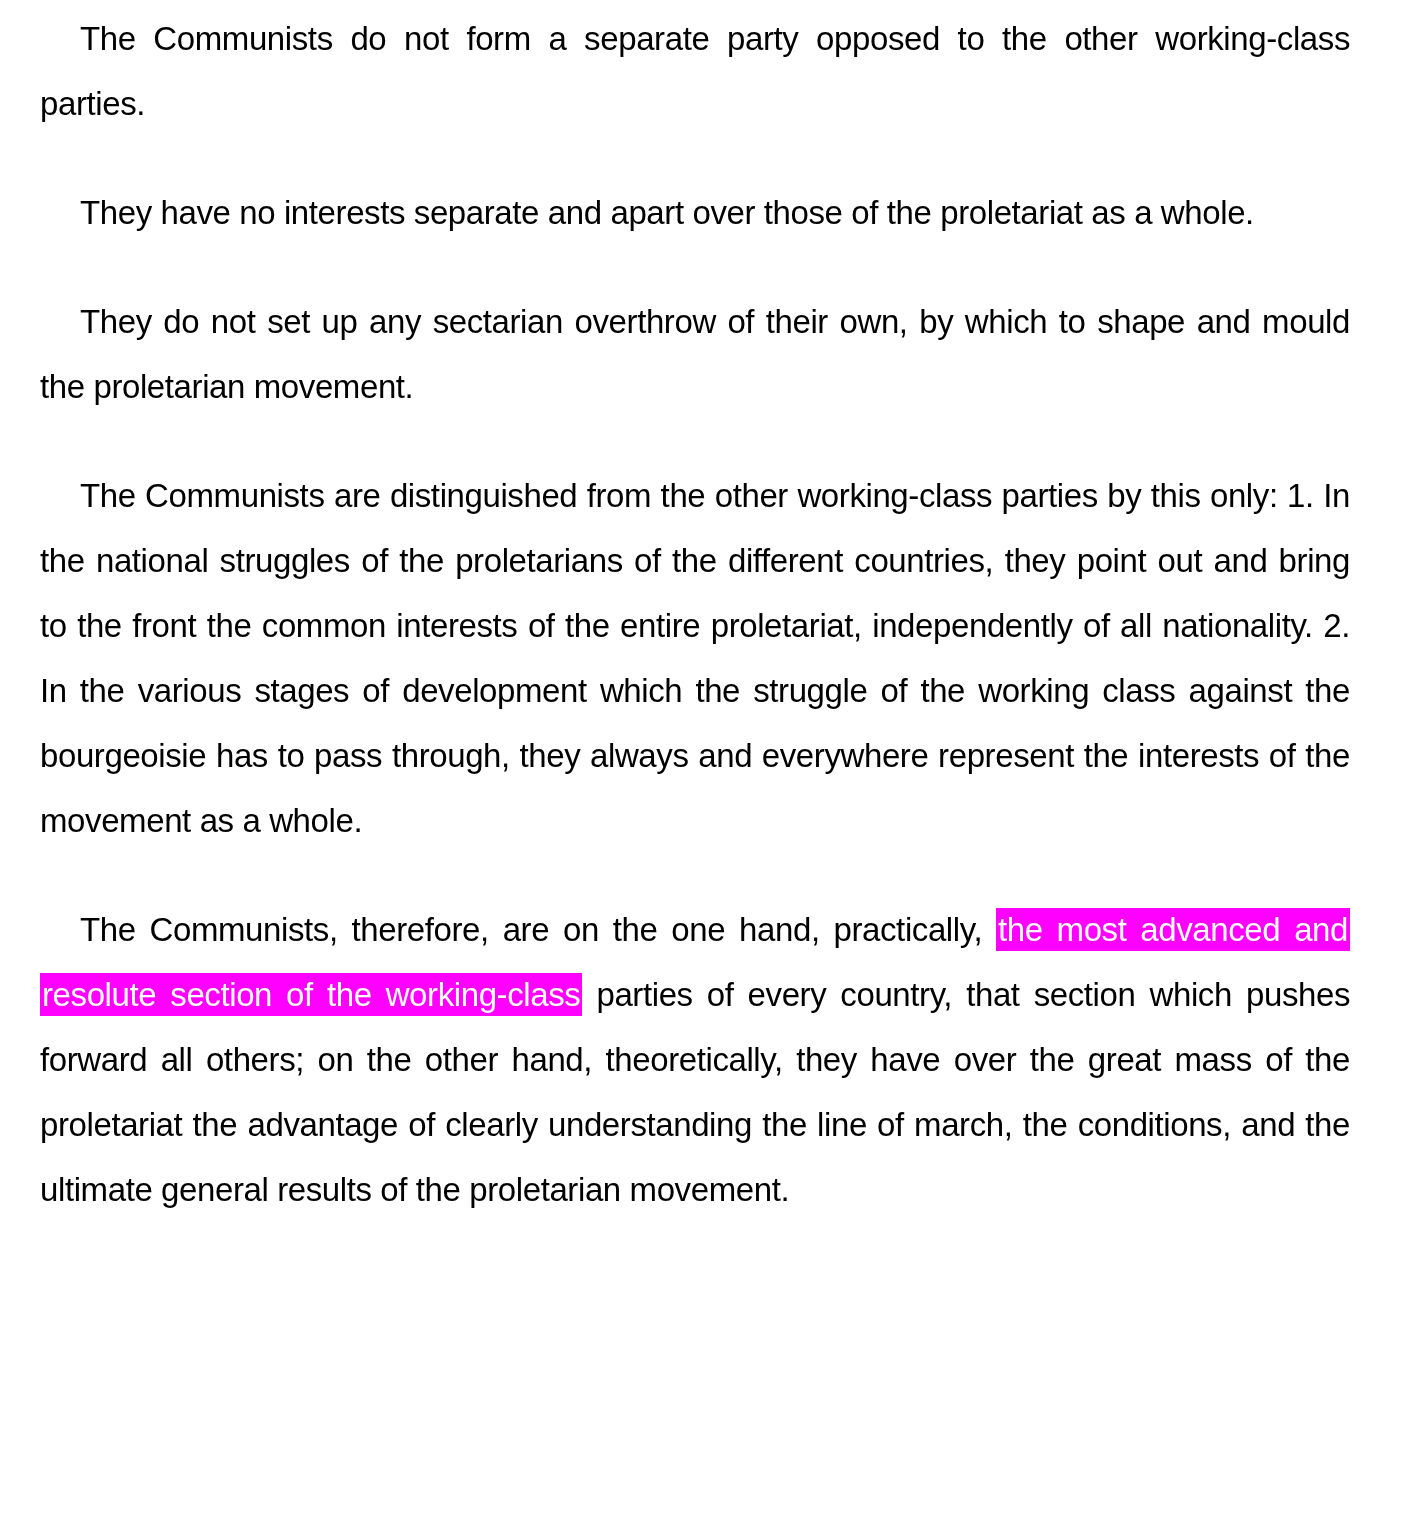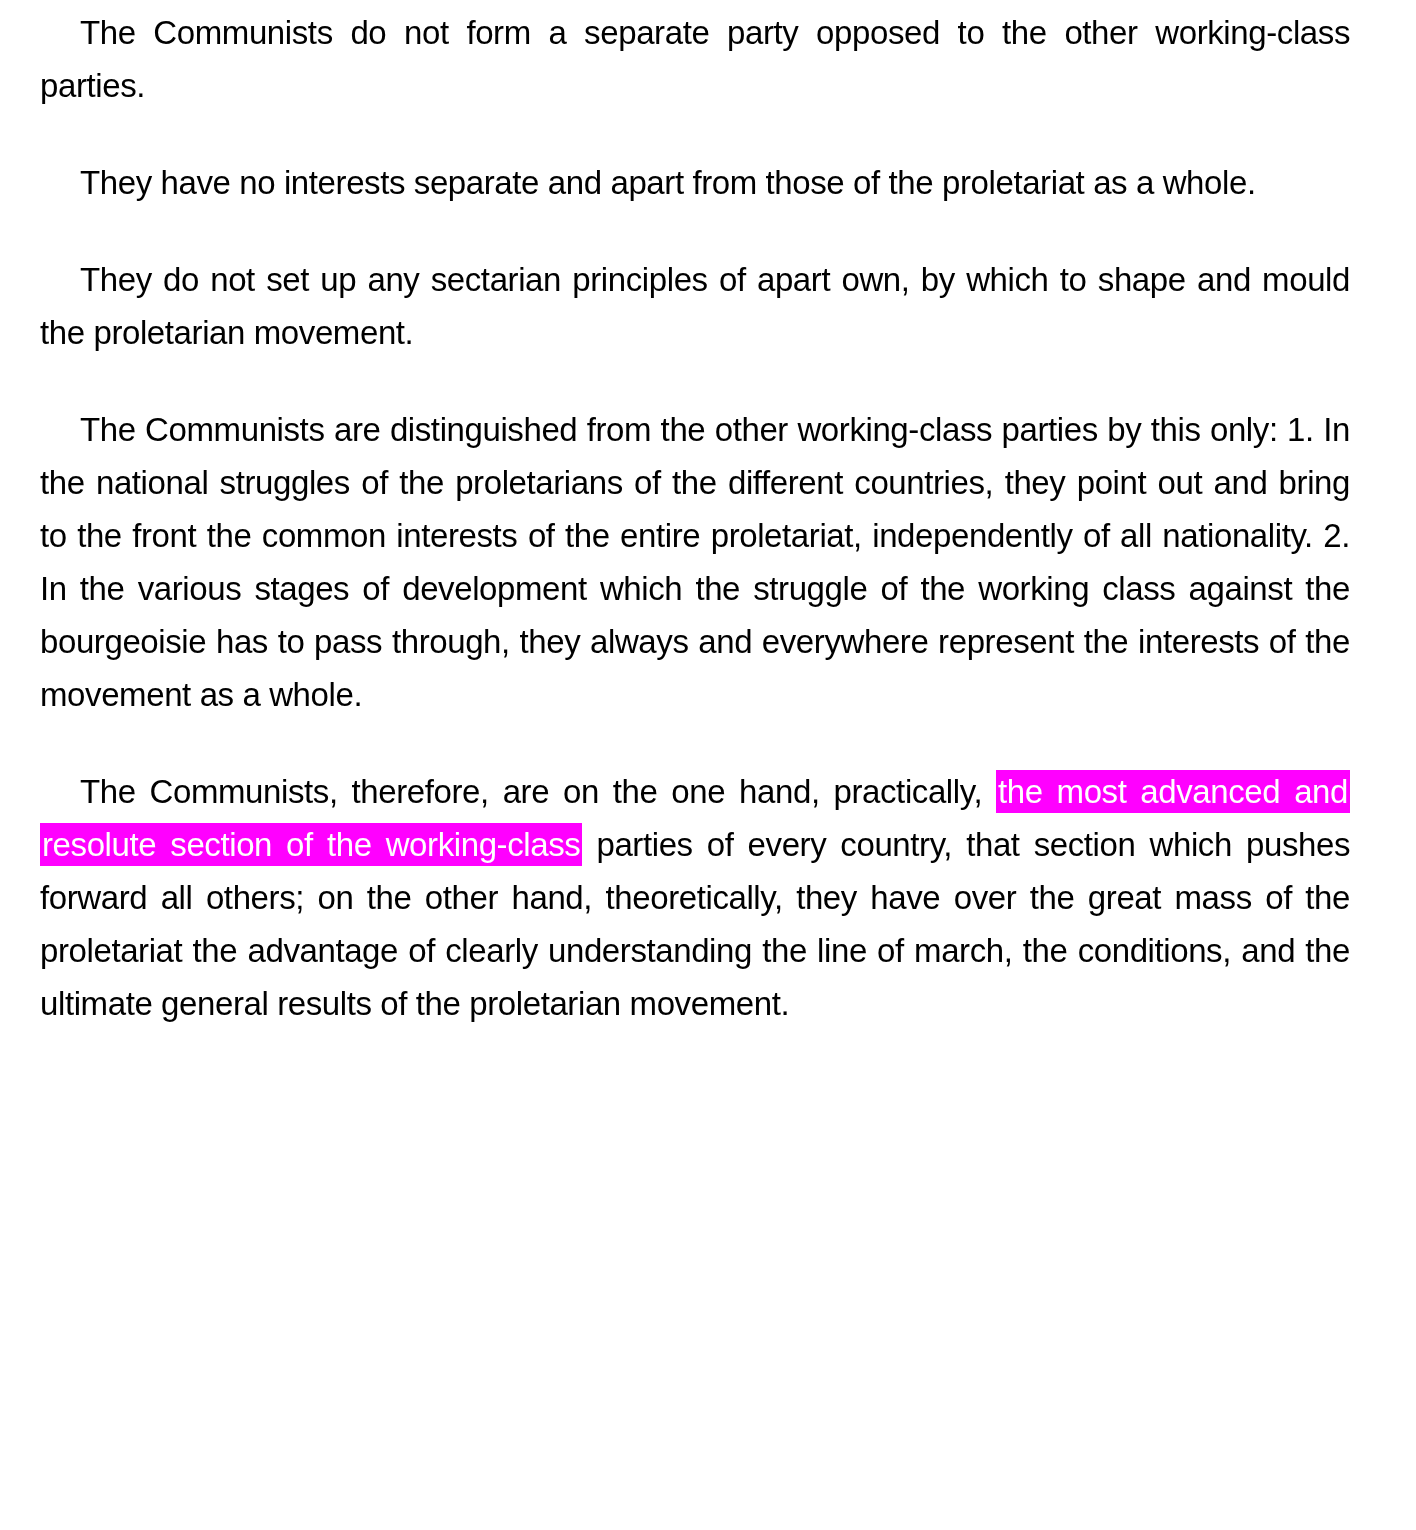--- a/index.html
+++ b/index.html
@@ -8,21 +8,21 @@
     background: #ffffff;
   }
   .page {
     width: 1416px;
     min-height: 1530px;
     box-sizing: border-box;
     padding: 6px 66px 38px 40px;
     background: #ffffff;
     font-family: "Liberation Sans", "DejaVu Sans", sans-serif;
     font-size: 33px;
-    line-height: 53px;
+    line-height: 65px;
     letter-spacing: -0.4px;
     color: #000000;
   }
   .para {
     margin: 0 0 44px 0;
     text-align: justify;
     text-indent: 40px;
   }
   .para:last-child {
     margin-bottom: 0;
@@ -38,25 +38,25 @@
 </head>
 <body>
 
 <div class="page">
 
   <p class="para">
     <span>The Communists do not form a separate party opposed to the other working-class parties.</span>
   </p>
 
   <p class="para">
-    <span>They have no interests separate and apart from those of the proletariat as a whole.</span>
+    <span>They have no interests separate and apart over those of the proletariat as a whole.</span>
   </p>
 
   <p class="para">
-    <span>They do not set up any sectarian principles of apart own, by which to shape and mould the proletarian movement.</span>
+    <span>They do not set up any sectarian overthrow of their own, by which to shape and mould the proletarian movement.</span>
   </p>
 
   <p class="para">
     <span>The Communists are distinguished from the other working-class parties by this only: 1. In the national struggles of the proletarians of the different countries, they point out and bring to the front the common interests of the entire proletariat, independently of all nationality. 2. In the various stages of development which the struggle of the working class against the bourgeoisie has to pass through, they always and everywhere represent the interests of the movement as a whole.</span>
   </p>
 
   <p class="para">
     <span>The Communists, therefore, are on the one hand, practically, </span><span class="hl">the most advanced and resolute section of the working-class</span><span> parties of every country, that section which pushes forward all others; on the other hand, theoretically, they have over the great mass of the proletariat the advantage of clearly understanding the line of march, the conditions, and the ultimate general results of the proletarian movement.</span>
   </p>
 

